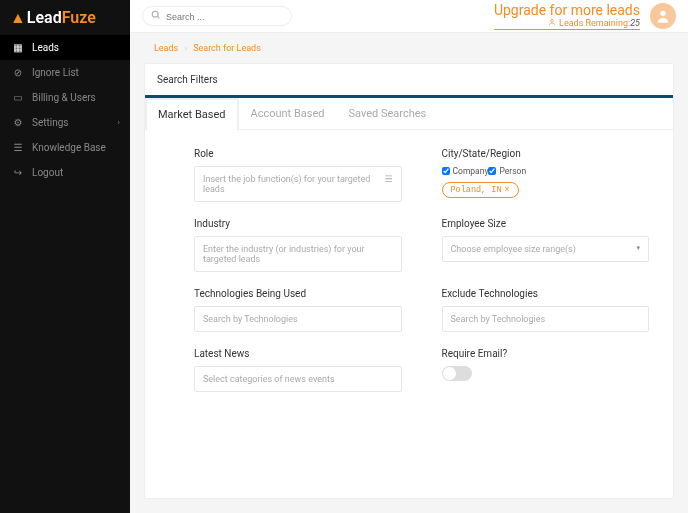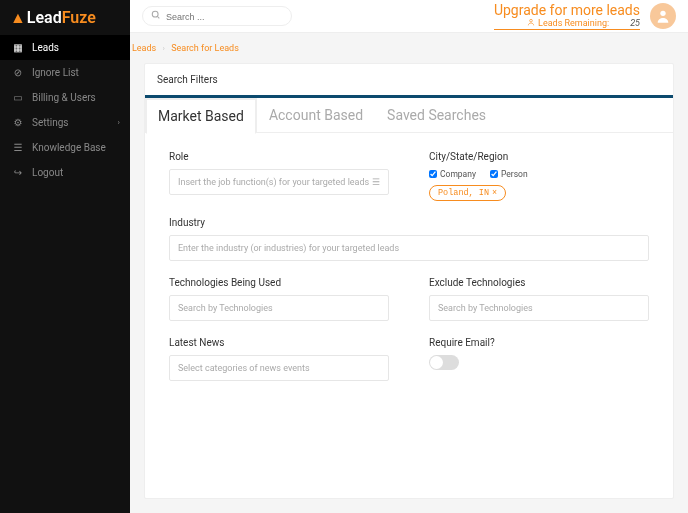--- a/index.html
+++ b/index.html
@@ -14,41 +14,41 @@
 .nav-item .chev { margin-left: auto; font-size: 8px; }
 .main { flex: 1; display: flex; flex-direction: column; background: #f5f5f5; overflow: hidden; }
 .topbar { height: 33px; background: #fff; display: flex; align-items: center; padding: 0 12px; border-bottom: 1px solid #eee; }
 .search-wrap { display: flex; align-items: flex-end; border: 1px solid #eee; border-radius: 12px; padding: 3px 8px; width: 150px; }
 .search-wrap input { border: none; outline: none; font-size: 9px; width: 100%; color: #666; }
 .search-icon { color: #aaa; margin-right: 5px; font-size: 10px; }
 .topbar-right { margin-left: auto; display: flex; align-items: center; }
 .leads-info { text-align: right; margin-right: 10px; }
 .upgrade { color: #f78c1f; font-size: 14px; }
 .remaining { color: #f78c1f; font-size: 9px; border-bottom: 1px solid #f78c1f; padding-bottom: 1px; display: flex; align-items: center; justify-content: flex-end; }
-.remaining-count { color: #555; margin-left: 21px; font-style: italic; }
+.remaining-count { color: #555; margin-left: 0; font-style: italic; }
 .avatar { width: 26px; height: 26px; border-radius: 50%; background: #f8c89a; display: flex; align-items: center; justify-content: center; }
 .avatar svg { width: 16px; height: 16px; fill: #fff; }
-.breadcrumb-bar { padding: 10px 2px; font-size: 9px; color: #f78c1f; }
+.breadcrumb-bar { padding: 10px 24px; font-size: 9px; color: #f78c1f; }
 .breadcrumb-bar .sep { margin: 0 4px; color: #ccc; font-size: 8px; }
 .content { margin: 0 14px 14px 14px; background: #fff; border: 1px solid #eee; border-radius: 2px; overflow: auto; height: 440px; }
 .filters-title { padding: 10px 12px; font-size: 10px; color: #333; border-bottom: 3px solid #0c4a6e; }
 .tabs { display: flex; border-bottom: 1px solid #eee; }
-.tab { padding: 9px 12px; font-size: 14px; color: #aaa; cursor: pointer; }
+.tab { padding: 9px 12px; font-size: 11px; color: #aaa; cursor: pointer; }
 .tab.active { color: #333; border-bottom: 2px solid #fff; position: relative; }
 .tab.active::after { content: ''; position: absolute; left: 0; right: 0; top: 0; bottom: -1px; border: 1px solid #eee; border-bottom: 1px solid #fff; }
 .tab.active { border: 1px solid #eee; border-bottom: none; margin-bottom: -1px; background: #fff; }
 .form-area { padding: 18px 24px; }
-.row { display: flex; gap: 40px; margin-bottom: 16px; }
+.row { display: flex; gap: 40px; margin-bottom: 16px; margin-left: 25px; }
 .col { flex: 1; }
 .field-label { font-size: 10px; color: #333; margin-bottom: 7px; display: block; }
 .field-input { width: 100%; border: 1px solid #e6e6e6; border-radius: 2px; padding: 7px 8px; font-size: 9px; color: #aaa; background: #fff; position: relative; }
 .field-input.with-icon { display: flex; justify-content: space-between; align-items: flex-start; }
 .field-icon { color: #aaa; font-size: 9px; }
 .select-caret { color: #888; font-size: 7px; }
-.checkbox-row { margin-top: 6px; display: flex; gap: 14px; font-size: 8.5px; color: #555; align-items: center; }
+.checkbox-row { margin-top: 6px; display: flex; font-size: 8.5px; color: #555; align-items: center; }
 .checkbox-row label { display: flex; align-items: center; gap: 3px; }
 .checkbox-row input { width: 8px; height: 8px; }
 .tag { display: inline-block; border: 1px solid #f78c1f; color: #f78c1f; border-radius: 10px; padding: 2px 8px; font-size: 8.5px; margin-top: 6px; font-family: Liberation Mono, monospace; }
 .tag-x { margin-left: 3px; }
 .toggle { width: 30px; height: 15px; background: #ddd; border-radius: 8px; position: relative; cursor: pointer; }
 .toggle::after { content: ''; position: absolute; width: 13px; height: 13px; background: #fff; border-radius: 50%; top: 1px; left: 1px; }
 </style>
 </head>
 <body>
 
@@ -159,20 +159,27 @@
               <span>Poland, IN</span><span class="tag-x">×</span>
             </div>
           </div>
         </div>
 
         <div class="row">
           <div class="col">
             <label class="field-label">Industry</label>
             <div class="field-input">Enter the industry (or industries) for your targeted leads</div>
           </div>
+          <div class="col">
+            <label class="field-label">Employee Size</label>
+            <div class="field-input with-icon">
+              <span>Choose employee size range(s)</span>
+              <span class="select-caret">▾</span>
+            </div>
+          </div>
         </div>
 
 
         <div class="row">
           <div class="col">
             <label class="field-label">Technologies Being Used</label>
             <div class="field-input">Search by Technologies</div>
           </div>
           <div class="col">
             <label class="field-label">Exclude Technologies</label>

